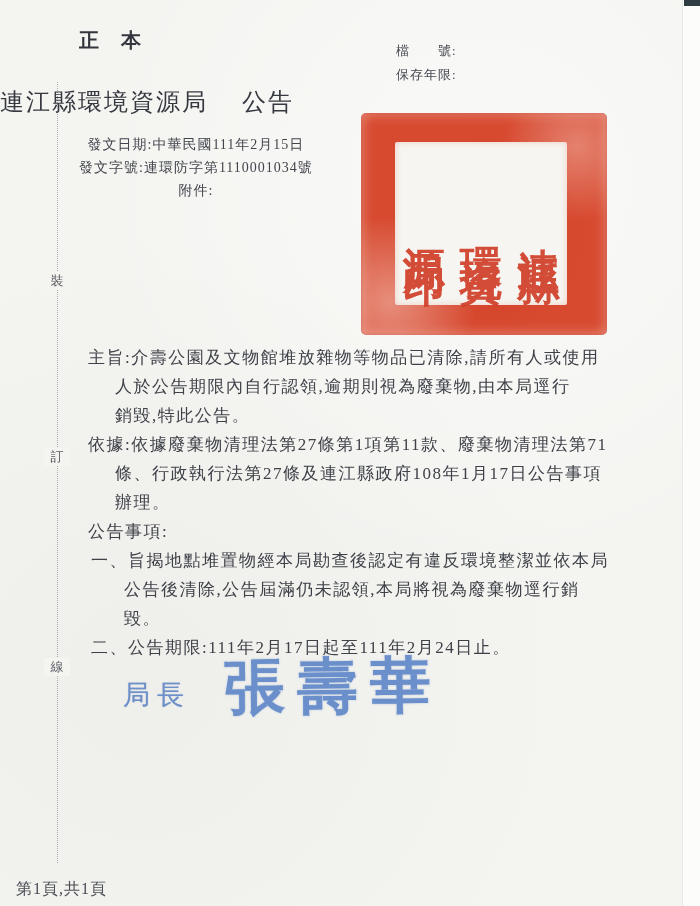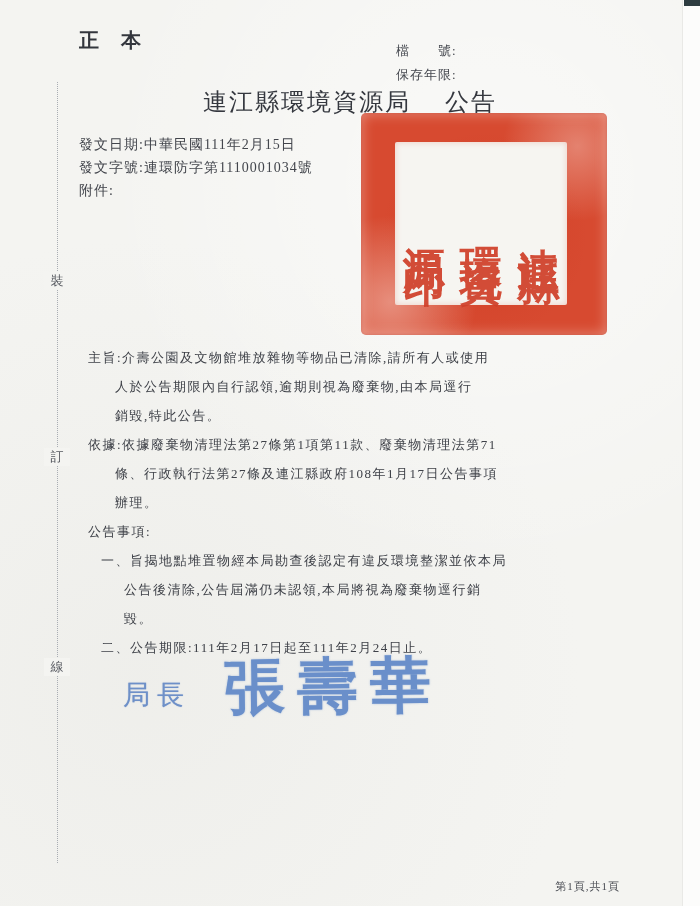--- a/index.html
+++ b/index.html
@@ -25,28 +25,28 @@
   }
 
   
   .copy-type {
     position: absolute; left: 79px; top: 27px;
     font-size: 20px; color: #33363d; font-weight: bold; letter-spacing: 1px; text-align: right;
   }
   .file-labels { position: absolute; left: 396px; top: 39px; font-size: 13px; color: #45484f; }
   .file-labels div { line-height: 24px; letter-spacing: 1px; }
   .doc-title {
-    position: absolute; left: 0; top: 86px; width: 700px; text-align: center;
+    position: absolute; left: 0; top: 86px; width: 700px; text-align: left;
     font-size: 24px; color: #35383f; letter-spacing: 2px; z-index: 1;
   }
   .doc-title .gap { display: inline-block; width: 34px; }
 
   
   .meta { position: absolute; left: 79px; top: 133px; font-size: 14px; color: #42454c; }
-  .meta div { line-height: 23px; letter-spacing: 1px; }
+  .meta div { line-height: 23px; letter-spacing: 1px; text-align: center; }
 
   
   .seal {
     position: absolute; left: 361px; top: 113px; width: 246px; height: 222px;
     border-radius: 5px; z-index: 2;
     background-image:
       radial-gradient(circle at 12% 85%, rgba(255,244,239,.40) 0%, transparent 30%),
       radial-gradient(circle at 88% 15%, rgba(255,244,239,.33) 0%, transparent 26%),
       radial-gradient(circle at 50% 55%, rgba(198,38,18,.28) 0%, transparent 60%);
     background-color: #d74a30;
@@ -61,23 +61,23 @@
   }
   .seal-col {
     writing-mode: vertical-rl; text-orientation: upright;
     font-size: 42px; font-weight: bold; color: #d0402a;
     letter-spacing: 7px; line-height: 1; opacity: .93;
     transform: scaleY(1.04);
   }
 
   
   .body-block { position: absolute; left: 88px; top: 343px; width: 534px; z-index: 3; }
-  .body-block div { font-size: 13px; line-height: 29px; letter-spacing: 1.5px; color: #3e4148; white-space: nowrap; }
+  .body-block div { font-size: 17px; line-height: 29px; letter-spacing: 1.5px; color: #3e4148; white-space: nowrap; }
   .ln-wrap  { margin-left: 27px; }
-  .ln-item  { margin-left: 13px; }
+  .ln-item  { margin-left: 3px; }
   .ln-item-wrap { margin-left: 36px; }
 
   
   .sig-title {
     position: absolute; left: 123px; top: 677px;
     font-size: 27px; color: #6e90c8; letter-spacing: 7px;
     text-shadow: 0 0 1px rgba(110,144,200,.7);
   }
   .sig-name {
     position: absolute; left: 224px; top: 646px;
@@ -94,22 +94,22 @@
   .binding-mark {
     position: absolute; left: 44px; width: 26px; text-align: center;
     font-size: 13px; color: #55585f; background: #f4f4f1; z-index: 4;
   }
   .mark-zhuang { top: 272px; }
   .mark-ding   { top: 448px; }
   .mark-xian   { top: 658px; }
 
   
   .page-footer {
-    position: absolute; left: 0; top: 879px; width: 620px; text-align: right;
-    font-size: 11px; color: #4a4d54; letter-spacing: 1px;
+    position: absolute; left: 16px; top: 879px; width: 620px; text-align: left;
+    font-size: 16px; color: #4a4d54; letter-spacing: 1px;
   }
 </style>
 </head>
 <body>
 
 <div class="scan">
 
   <div class="scan-edge-right"></div>
   <div class="scan-corner-dark"></div>
 

